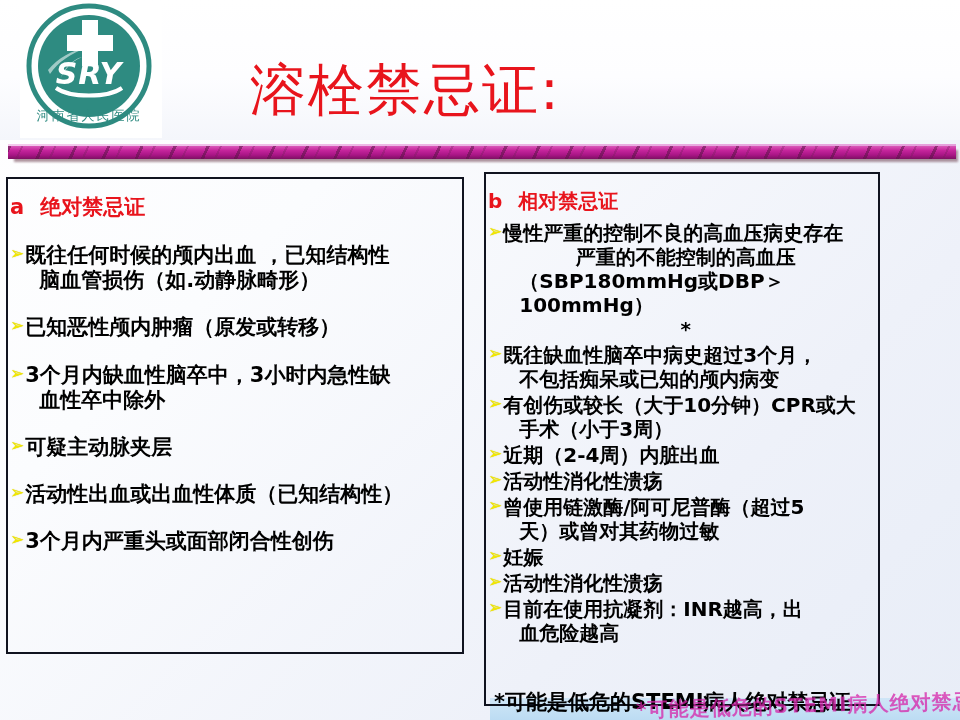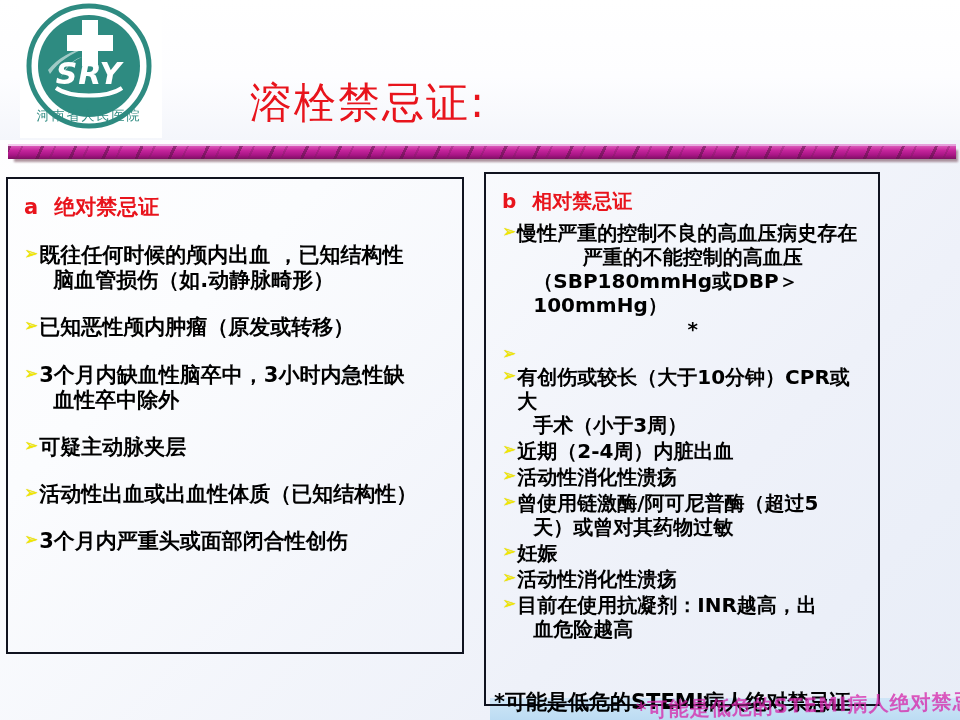--- a/index.html
+++ b/index.html
@@ -31,27 +31,26 @@
     position: absolute;
     left: 20px; top: 2px;
     width: 142px; height: 136px;
     background: #ffffff;
   }
   #logo svg { display: block; }
 
   #slide-title {
     position: absolute;
     left: 250px; top: 62px;
-    font-size: 42px;
+    font-size: 56px;
     font-weight: 400;
     color: #e8141c;
     letter-spacing: 2px;
     line-height: 1;
     white-space: nowrap;
-    margin-top: 20px;
   }
 
   
   #rule-wrap {
     position: absolute;
     left: 0; top: 142px;
     width: 960px; height: 22px;
   }
   #rule-shadow {
     position: absolute;
@@ -92,21 +91,21 @@
   
   .panel {
     position: absolute;
     border: 2px solid #10131f;
     background: transparent;
     box-sizing: border-box;
   }
   #panel-left  { left: 6px;   top: 177px; width: 458px; height: 477px; }
   #panel-right { left: 484px; top: 172px; width: 396px; height: 534px; }
 
-  .panel-inner { padding: 14px 10px 0 16px; }
+  .panel-inner { padding: 14px 10px 0 2px; }
 
   .panel-head {
     color: #e8141c;
     font-weight: bold;
     font-size: 21px;
     white-space: nowrap;
   }
   .panel-head .head-letter { margin-right: 16px; }
 
   
@@ -268,20 +267,24 @@
           <span class="btext">
             <span>慢性严重的控制不良的高血压病史存在</span>
             <span class="cont flush">严重的不能控制的高血压</span>
             <span class="cont">（SBP180mmHg或DBP＞100mmHg）</span>
             <span class="cont flush">*</span>
           </span>
         </li>
 
         <li class="bullet">
           <span class="arrow">➢</span>
+          <span class="btext">
+            <span>既往缺血性脑卒中病史超过3个月，</span>
+            <span class="cont">不包括痴呆或已知的颅内病变</span>
+          </span>
         </li>
 
         <li class="bullet">
           <span class="arrow">➢</span>
           <span class="btext">
             <span>有创伤或较长（大于10分钟）CPR或大</span>
             <span class="cont">手术（小于3周）</span>
           </span>
         </li>
 

